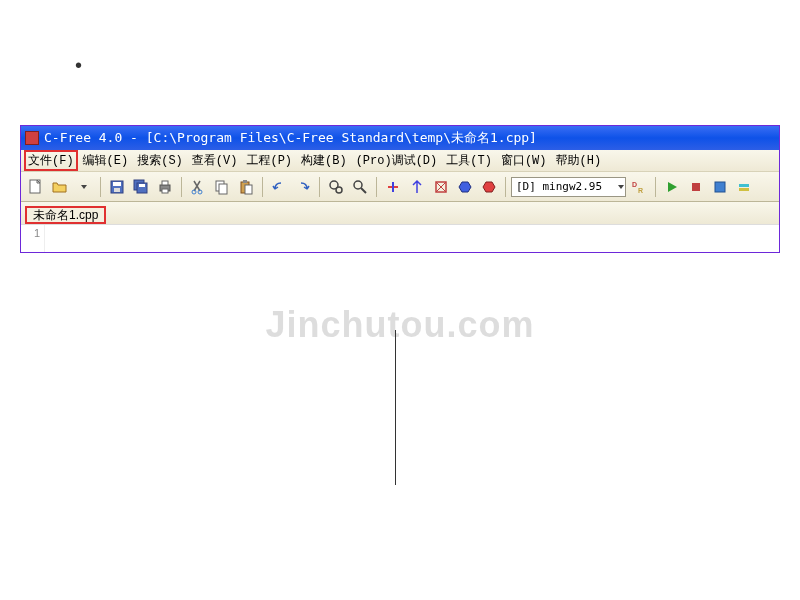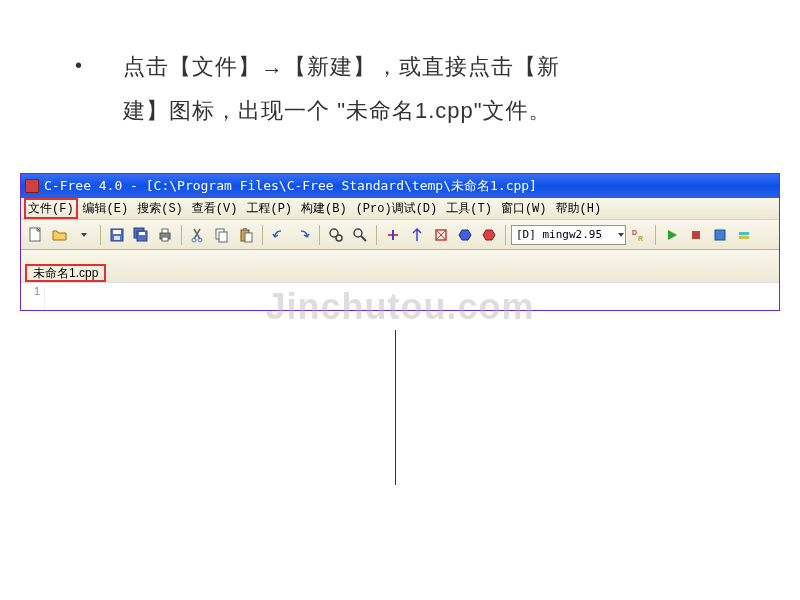--- a/index.html
+++ b/index.html
@@ -95,21 +95,21 @@
       background: #fff;
       font-size: 11px;
       padding: 0 0 0 4px;
       display: flex;
       align-items: center;
       min-width: 115px;
       justify-content: space-between;
       font-family: "SimSun", monospace;
     }
     .tabbar {
-      height: 32px;
+      height: 22px;
       background: linear-gradient(to bottom, #f9f7eb 0%, #eee9d5 100%);
       display: flex;
       align-items: flex-end;
       padding: 0 4px;
     }
     .tab {
       border: 2px solid #e03030;
       background: #f4f0e0;
       font-size: 12px;
       padding: 1px 6px;
@@ -127,21 +127,21 @@
     .gutter-num {
       width: 24px;
       color: #888;
       font-size: 11px;
       text-align: right;
       padding: 2px 4px 0 0;
       border-right: 1px solid #eee;
     }
     .watermark {
       position: absolute;
-      top: 286px;
+      top: 304px;
       width: 100%;
       text-align: center;
       font-size: 36px;
       font-weight: bold;
       color: rgba(180,180,180,0.45);
       letter-spacing: 1px;
       font-family: Arial, sans-serif;
       pointer-events: none;
     }
     .cursor-line {
@@ -152,24 +152,20 @@
       height: 155px;
       background: #333;
     }
   </style>
 </head>
 <body>
 
 <div class="main-text">
   <div class="bullet-line">
     <span class="bullet">•</span>
-    <div>
-      <div>点击【文件】→【新建】，或直接点击【新</div>
-      <div>建】图标，出现一个 "未命名1.cpp"文件。</div>
-    </div>
   </div>
 </div>
 
 <div class="app-window">
   <div class="titlebar">
     <div class="titlebar-icon"></div>
     <span>C-Free 4.0 - [C:\Program Files\C-Free Standard\temp\未命名1.cpp]</span>
   </div>
 
   <div class="menubar">

